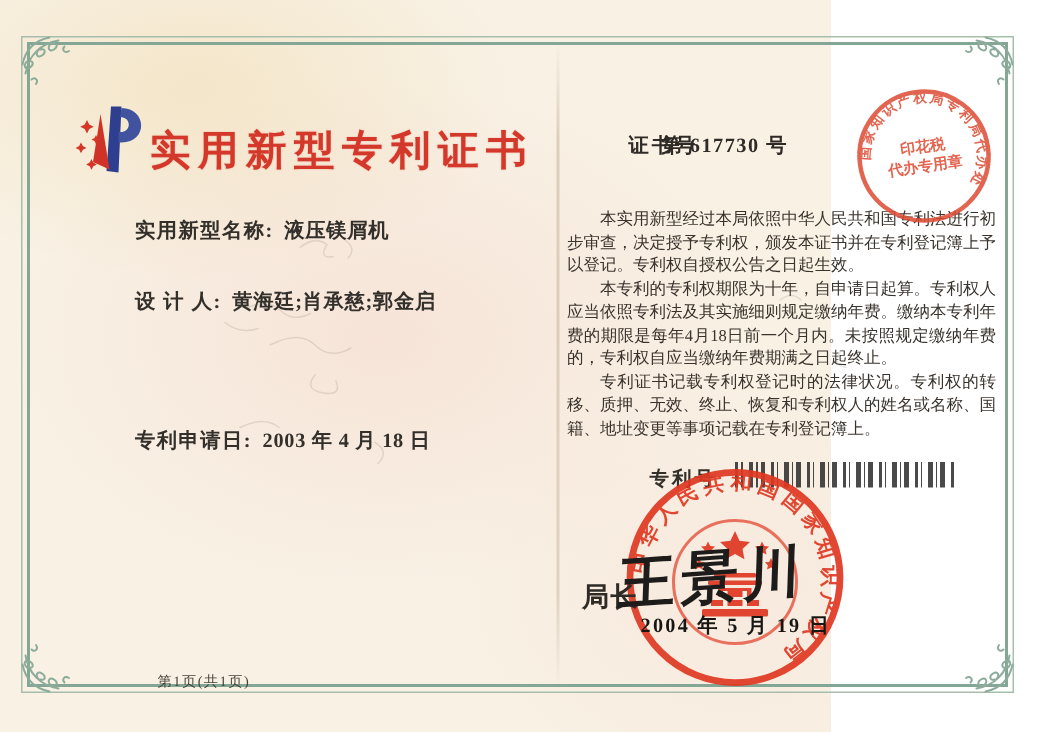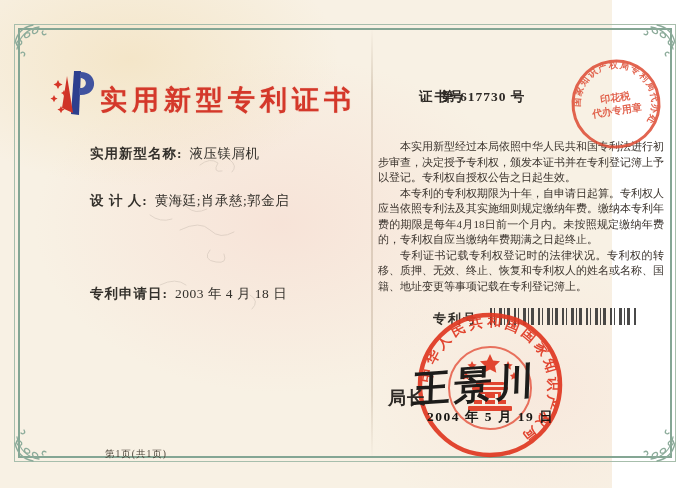--- a/index.html
+++ b/index.html
@@ -1,21 +1,21 @@
 <!DOCTYPE html>
 <html><head>
 <meta charset="utf-8">
 <style>
   html,body{margin:0;padding:0;}
   body{
     width:700px;height:488px;overflow:hidden;
     font-family:"Liberation Serif","DejaVu Serif",serif;
   }
   #certificate{
-    position:relative;width:612px;height:488px;
+    position:relative;width:554px;height:488px;
     background-color:#f8f1e4;
     background-image:
       radial-gradient(ellipse 300px 180px at 130px 60px, rgba(233,200,130,0.28), transparent 70%),
       radial-gradient(ellipse 380px 260px at 46% 46%, rgba(246,216,206,0.55), transparent 65%),
       radial-gradient(ellipse 260px 200px at 88% 80%, rgba(247,220,210,0.4), transparent 70%);
   }
   
   .frame-outer{
     position:absolute;left:14px;top:24px;width:662px;height:438px;
     border:1px solid #a7beac;box-sizing:border-box;
@@ -43,21 +43,21 @@
   }
   .certno-row{position:absolute;left:371px;top:88px;width:290px;font-weight:bold;color:#2e2a26;}
   .certno-label{position:absolute;left:0;top:0;font-size:13.5px;letter-spacing:2px;padding-left:48px;}
   .certno-value{position:absolute;left:70px;top:0;font-size:13.5px;letter-spacing:1px;}
   
   .field-row{
     position:absolute;left:42px;width:320px;
     font-size:13.5px;color:#33302b;white-space:nowrap;
   }
   .field-row .lbl{font-weight:bold;letter-spacing:1px;margin-left:48px;}
-  .field-row .val{font-weight:400;margin-left:7px;letter-spacing:0.5px;}
+  .field-row .val{font-weight:700;margin-left:7px;letter-spacing:0.5px;}
   
   .legal{
     position:absolute;left:378px;top:139px;width:286px;
     font-size:11px;line-height:15.5px;color:#3a332d;text-align:justify;
   }
   .legal p{margin:0;text-indent:2em;}
   
   .patentno-row{position:absolute;left:433px;top:308px;}
   .patentno-label{position:absolute;left:0;top:2px;font-size:13px;font-weight:bold;color:#33302b;letter-spacing:2px;white-space:nowrap;}
   .barcode{

